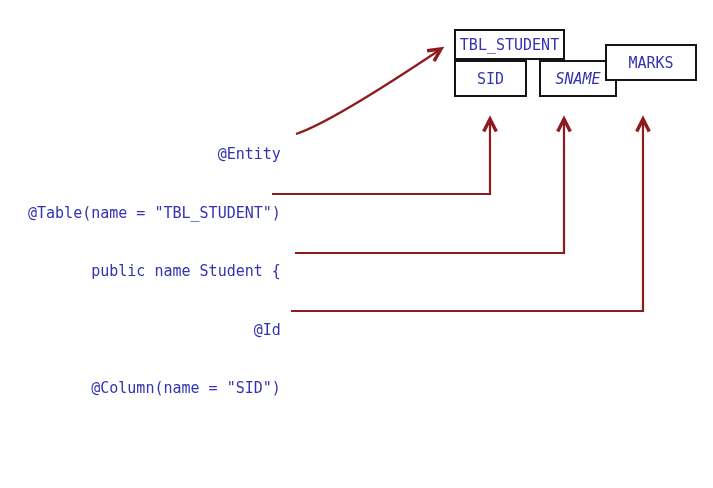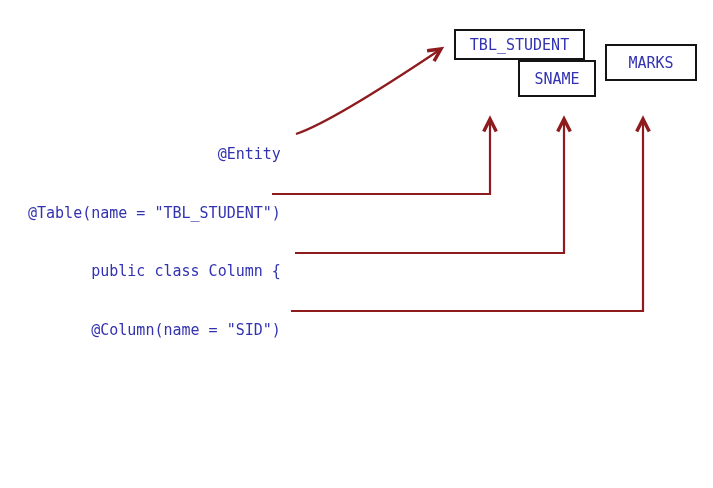--- a/index.html
+++ b/index.html
@@ -35,23 +35,23 @@
     box-sizing: border-box;
     border: 2px solid #141414;
     background: #ffffff;
     color: #3333b2;
     font-size: 15px;
     display: flex;
     align-items: center;
     justify-content: center;
     white-space: pre;
   }
-  .tbl-name   { left: 454px; top: 29px; width: 131px; height: 31px; }
+  .tbl-name   { left: 454px; top: 29px; width: 111px; height: 31px; }
   .cell-sid   { left: 454px; top: 60px; width: 73px;  height: 37px; }
-  .cell-sname { left: 518px; top: 60px; width: 78px;  height: 37px; }
+  .cell-sname { left: 539px; top: 60px; width: 78px;  height: 37px; font-style: italic; }
   .cell-marks { left: 605px; top: 44px; width: 92px;  height: 37px; }
   
   .arrows {
     position: absolute;
     left: 0;
     top: 0;
     pointer-events: none;
   }
   .arrows path {
     fill: none;
@@ -61,38 +61,42 @@
   }
 </style>
 </head>
 <body>
 
 <div class="canvas">
 
   <div class="code">
     <div class="code-line">@Entity</div>
     <div class="code-line">@Table(name = "TBL_STUDENT")</div>
-    <div class="code-line">public class Column {</div>
+    <div class="code-line">public name Student {</div>
+    <div class="code-line">    @Id</div>
     <div class="code-line">    @Column(name = "SID")</div>
     
     
     
     
     
     
     
     
     
     
     
     
   </div>
 
   <div class="tbl-box tbl-name">
     <span>TBL_STUDENT</span>
+  </div>
+  <div class="tbl-box cell-sid">
+    <span>SID</span>
   </div>
   <div class="tbl-box cell-sname">
     <span>SNAME</span>
   </div>
   <div class="tbl-box cell-marks">
     <span>MARKS</span>
   </div>
 
   <svg class="arrows" width="713" height="488" viewBox="0 0 713 488">
     <defs>

